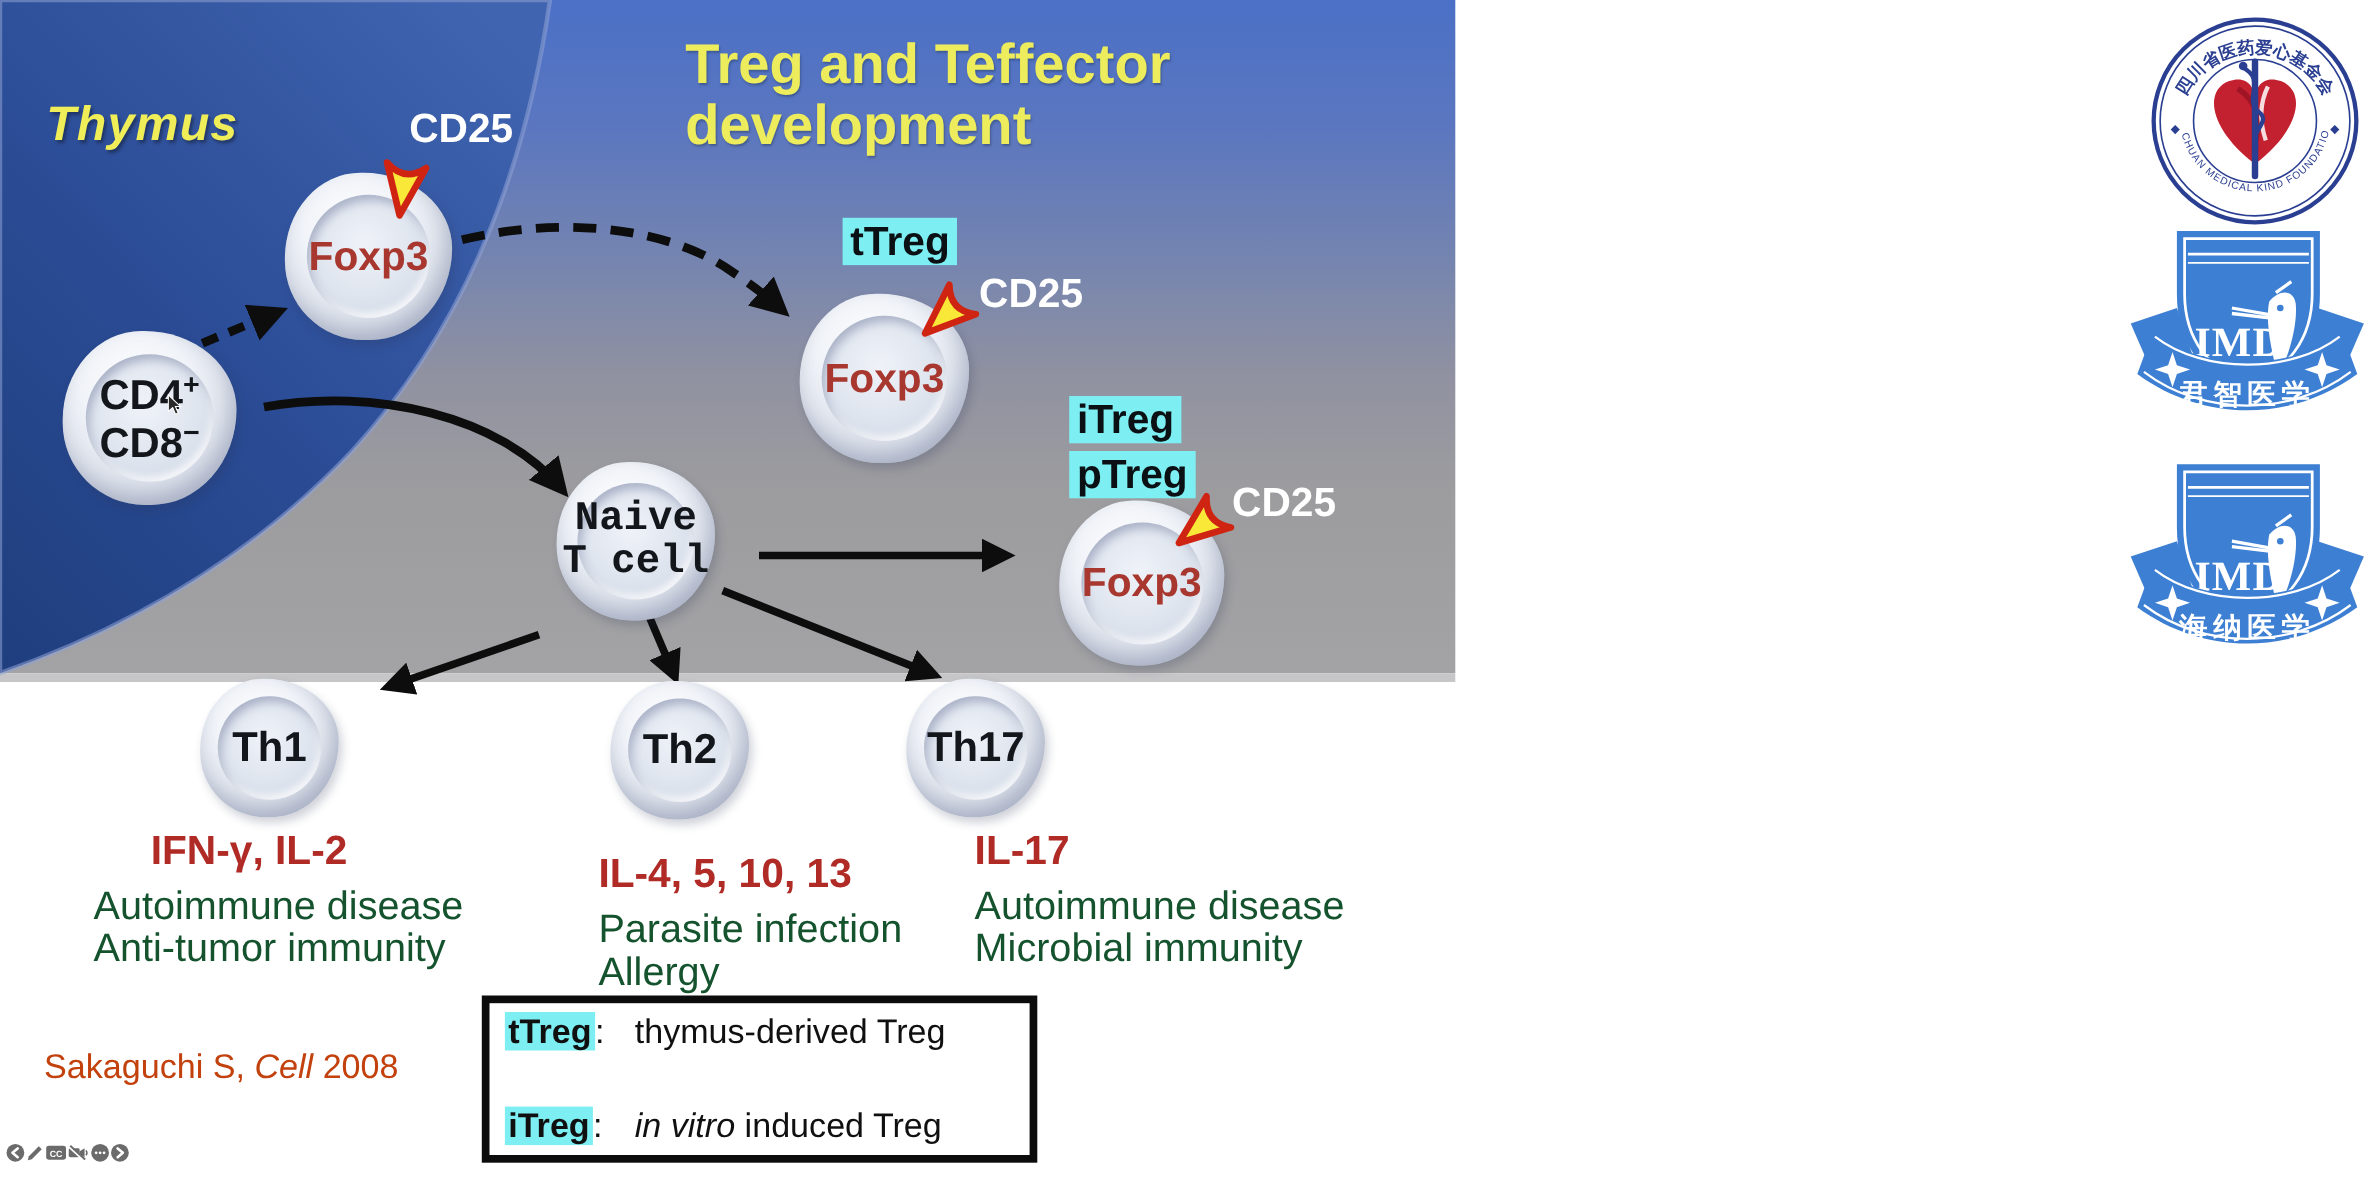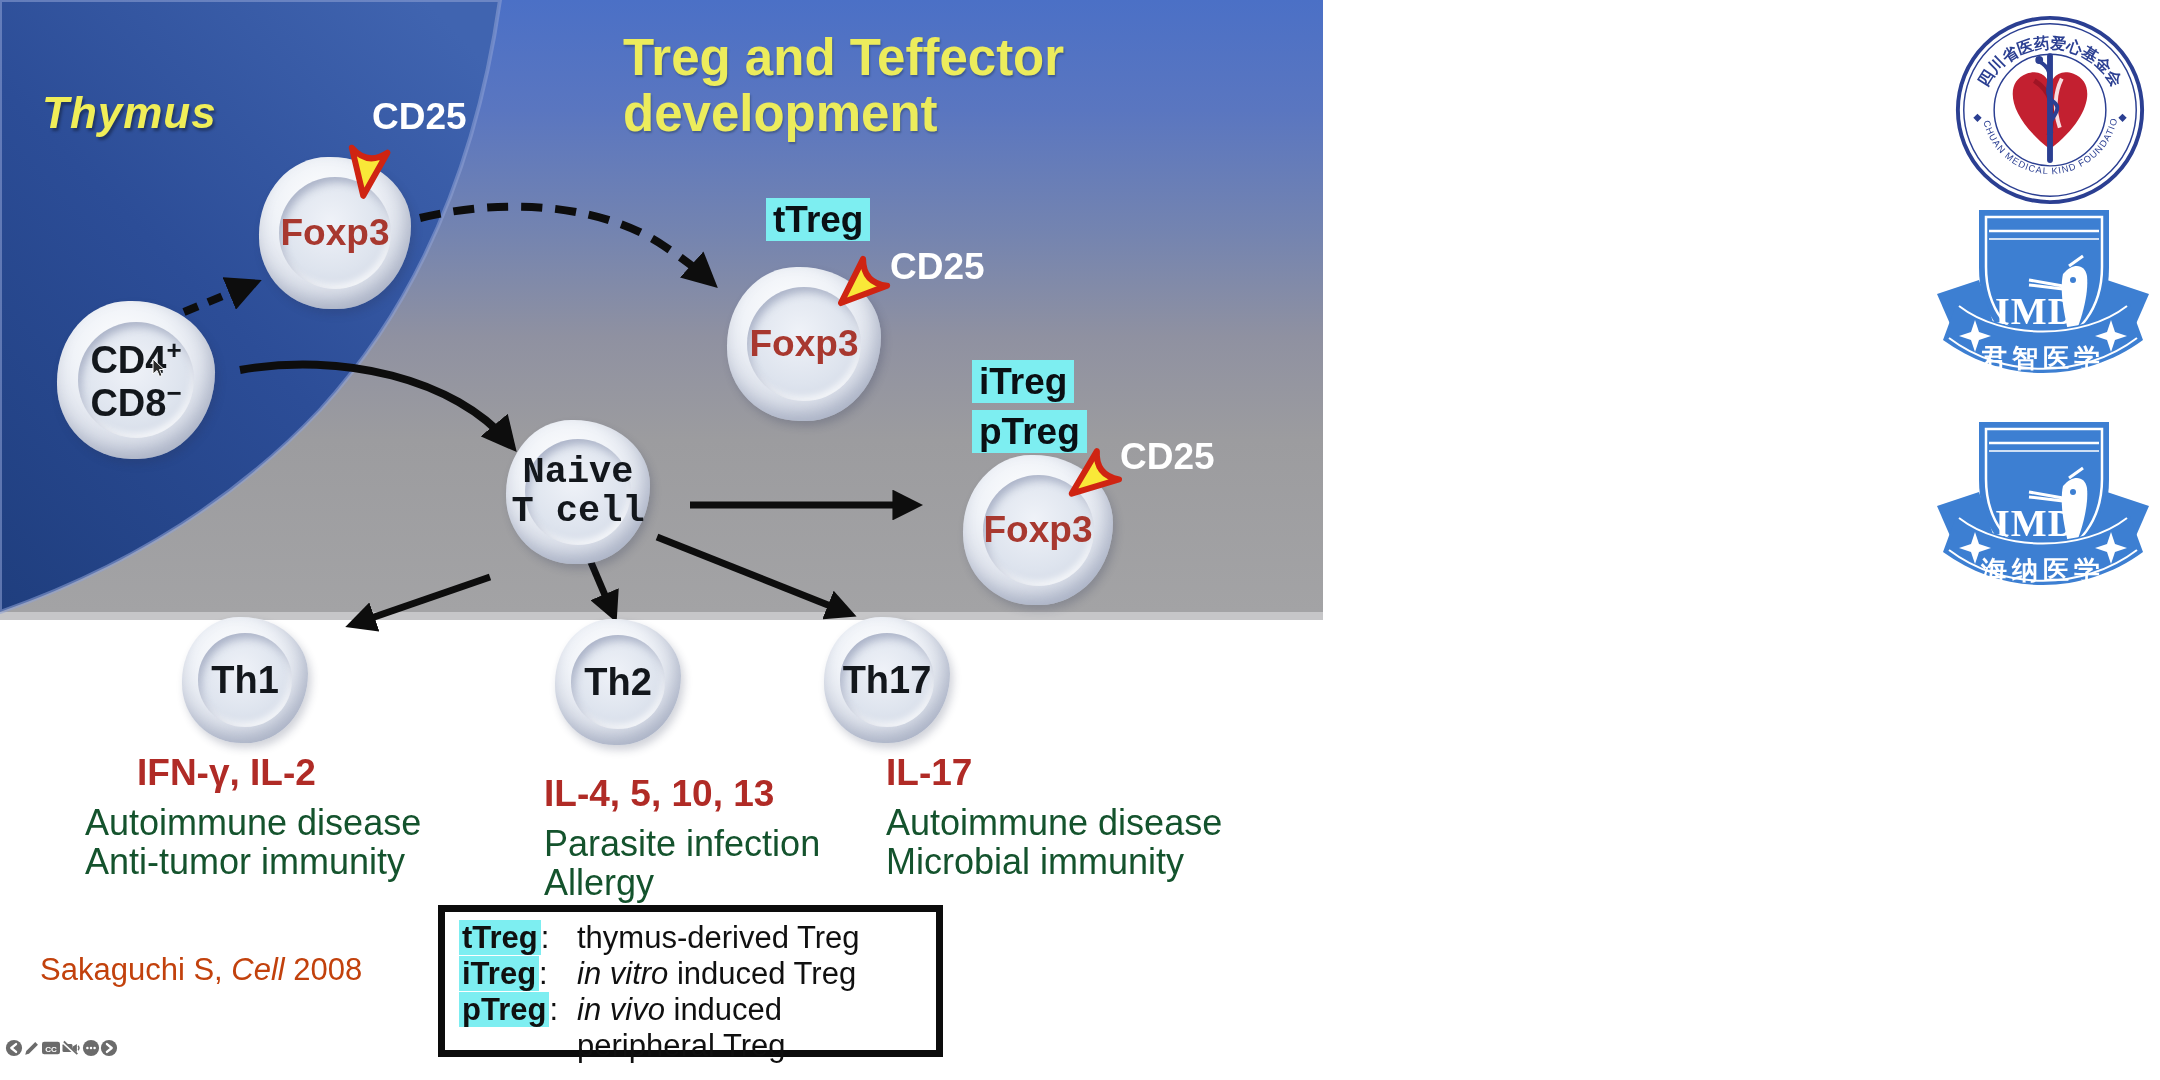--- a/index.html
+++ b/index.html
@@ -189,24 +189,20 @@
   </div>
 
   <div class="legend">
     <div class="lg-row">
       <span class="lg-termwrap"><span class="lg-term">tTreg</span><span>:</span></span>
       <span class="lg-def"><span class="it"></span><span>thymus-derived Treg</span></span>
     </div>
     <div class="lg-row">
       <span class="lg-termwrap"><span class="lg-term">iTreg</span><span>:</span></span>
       <span class="lg-def"><span class="it">in vitro</span><span> induced Treg</span></span>
-    </div>
-    <div class="lg-row">
-      <span class="lg-termwrap"><span class="lg-term">pTreg</span><span>:</span></span>
-      <span class="lg-def"><span class="it">in vivo</span><span> induced peripheral Treg</span></span>
     </div>
   </div>
 
   <div class="citation">
     <span>Sakaguchi S, </span><span class="it">Cell</span><span> 2008</span>
   </div>
 
   <div class="toolbar">
     <svg width="18" height="18" viewBox="0 0 20 20">
       <circle cx="10" cy="10" r="9" fill="#6b6b6b"></circle>

